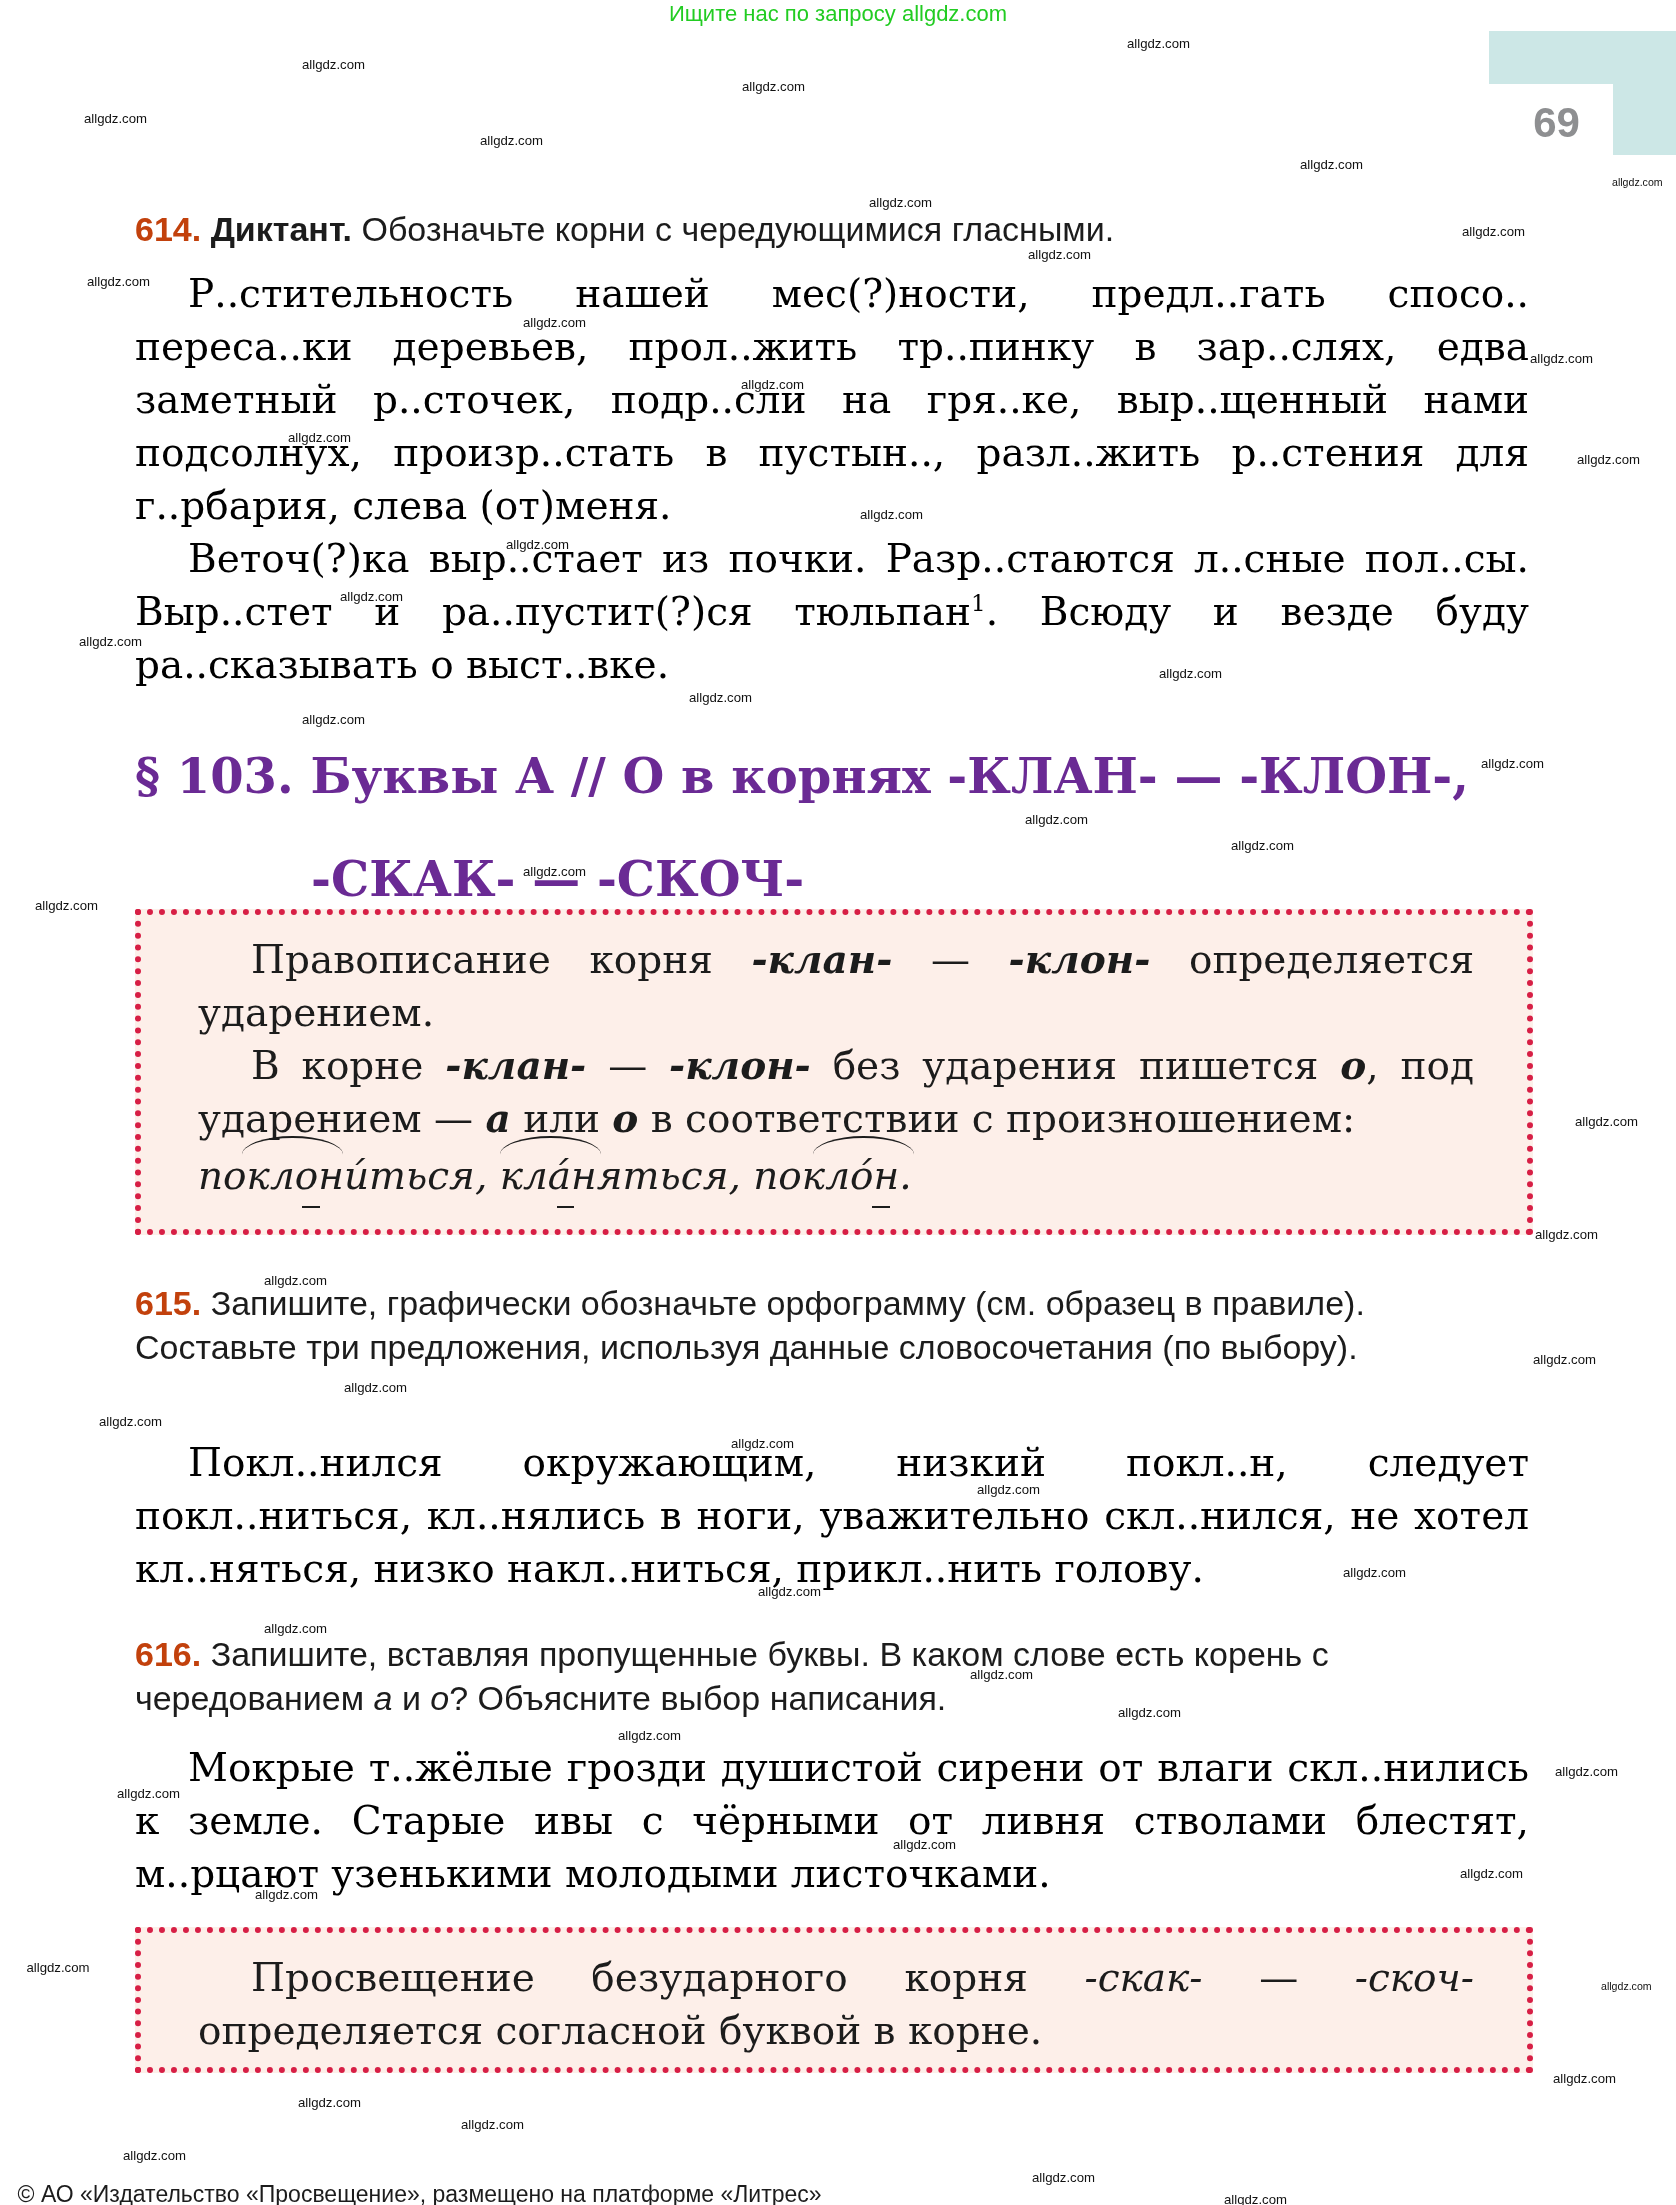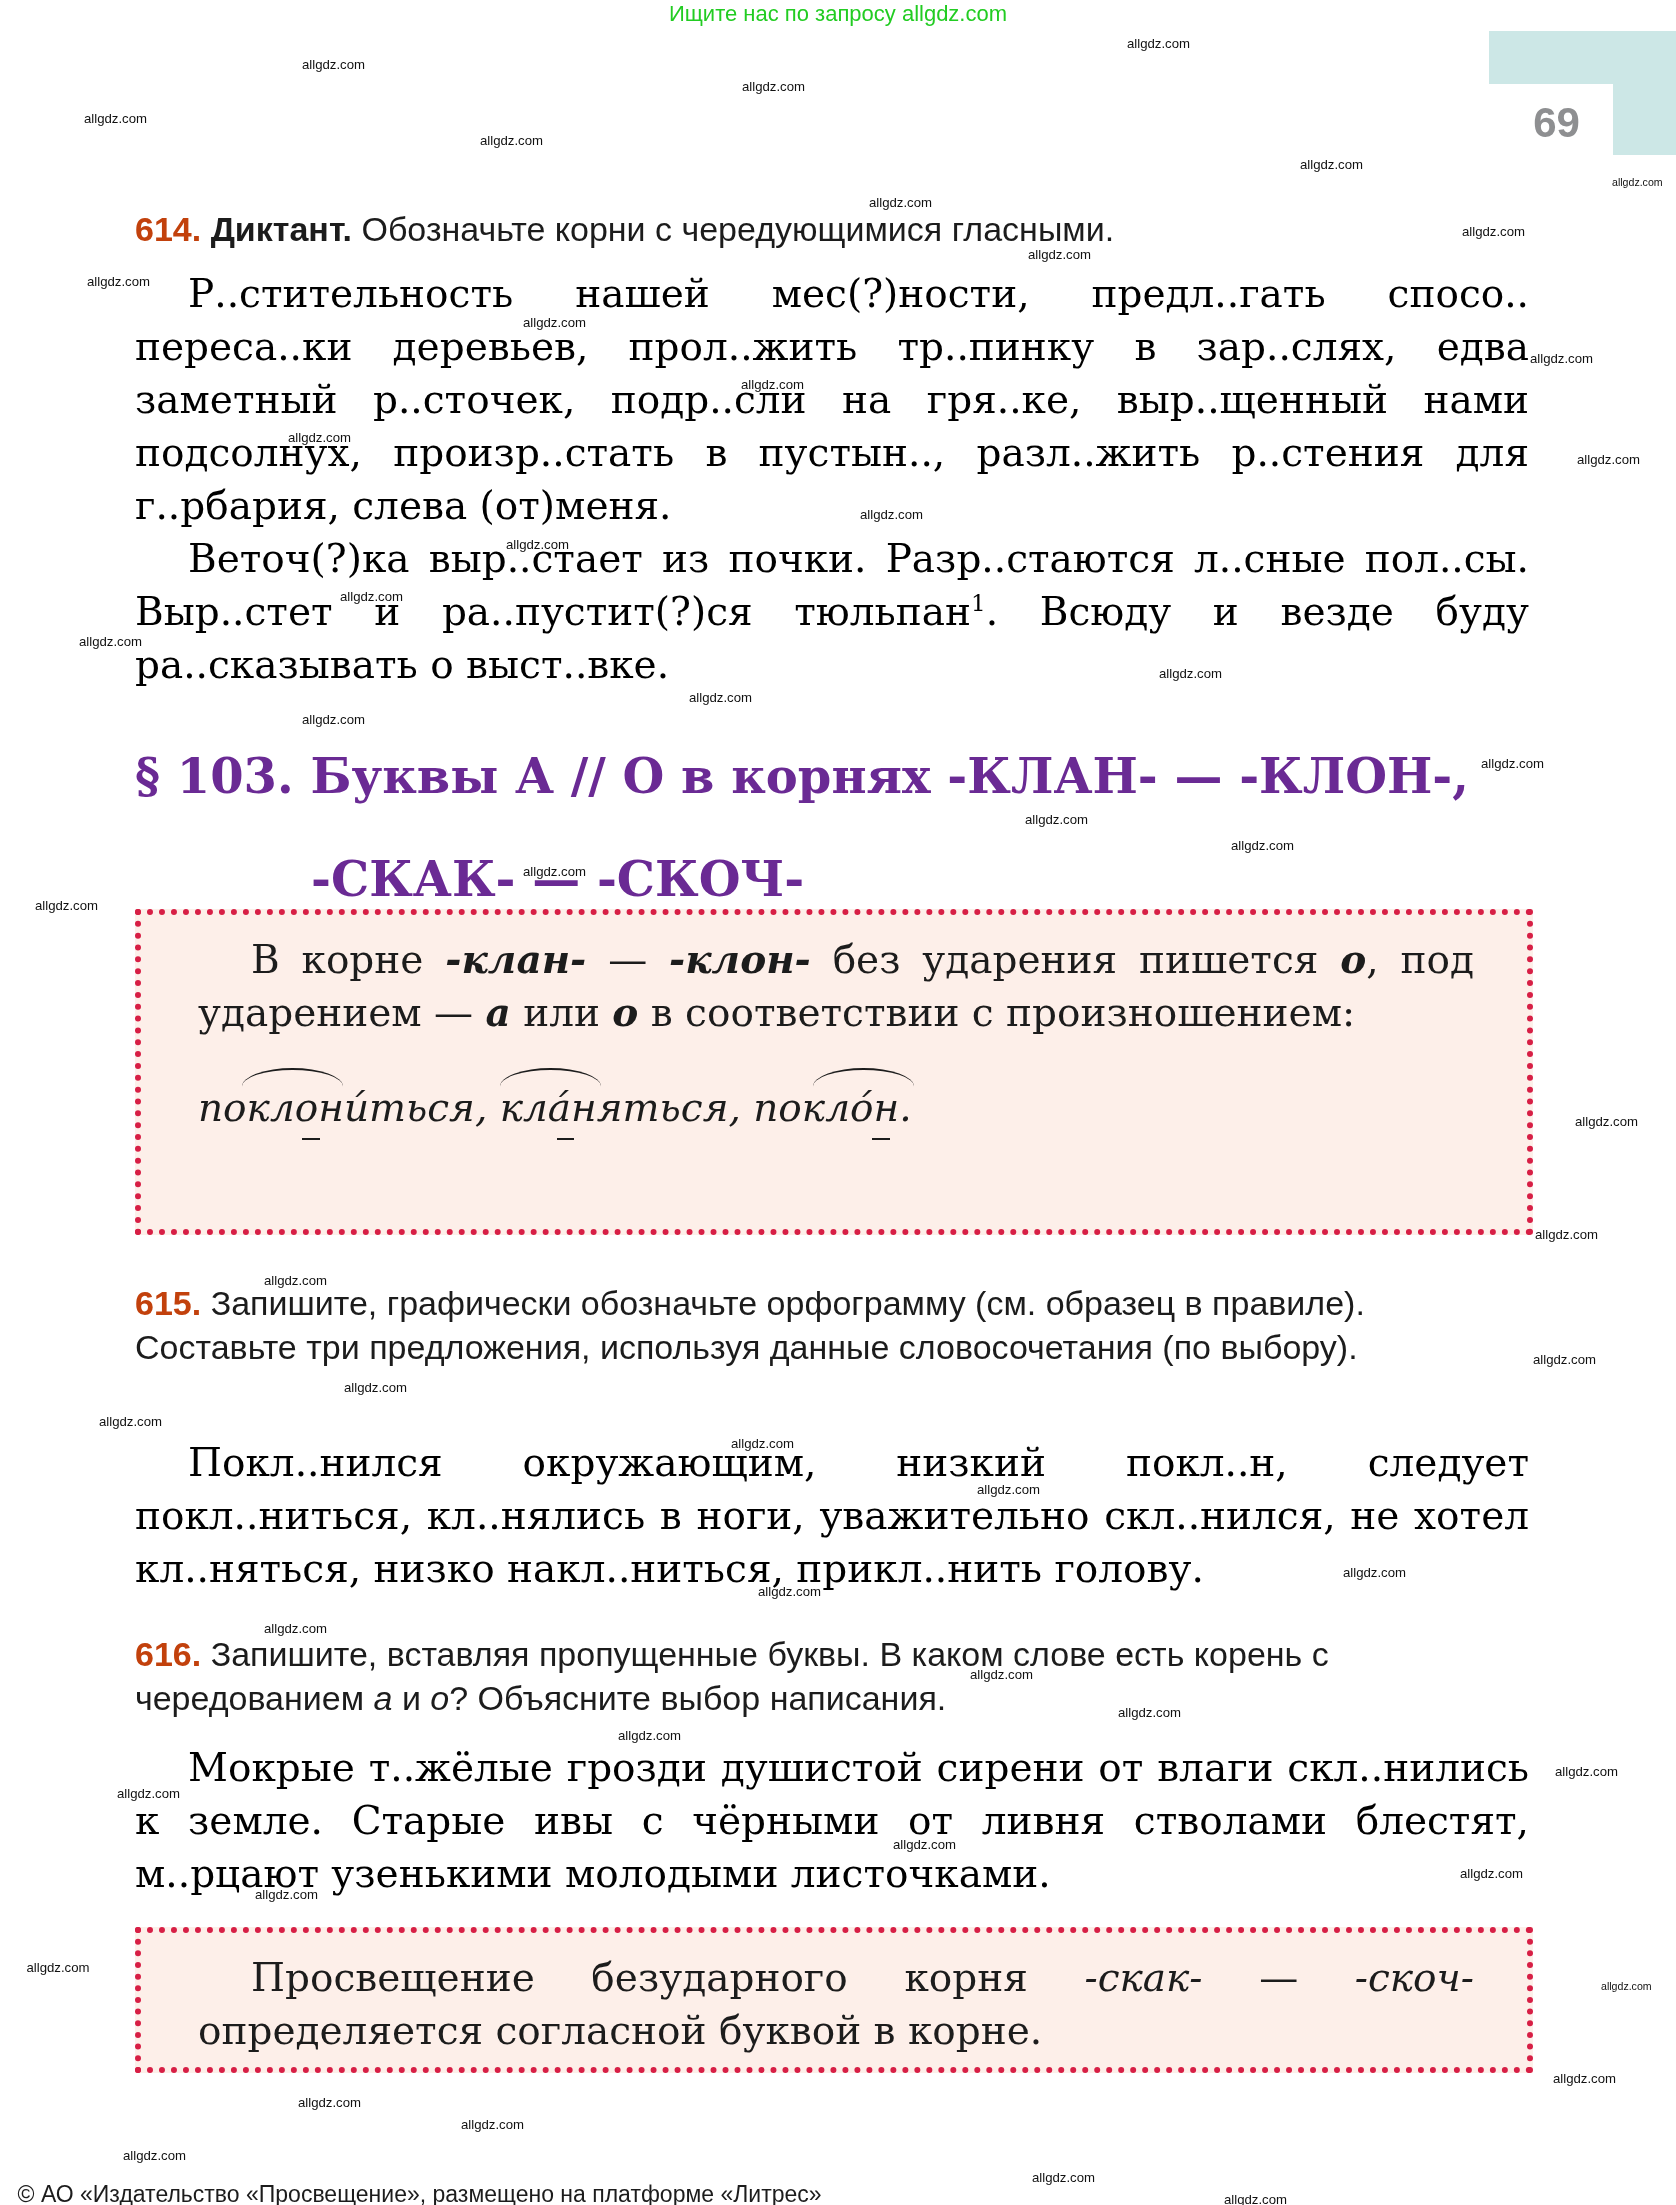--- a/index.html
+++ b/index.html
@@ -57,21 +57,21 @@
     left: 135px; width: 1398px; background: #fdefe9;
     border: 6.2px dotted #d71f45; box-sizing: border-box;
     padding: 17.6px 53px 17.6px 57px;
     font-family: "DejaVu Serif", serif; font-size: 39px; line-height: 53px; color: #1c1c1c;
     text-align: justify;
   }
   .rule-box p { margin: 0; text-indent: 53px; }
   .rule-box .bi { font-weight: bold; font-style: italic; }
   .rule-box .it { font-style: italic; }
   .example { font-style: italic; margin-top: 4.4px !important; text-indent: 0 !important; }
-  .ex-word { position: relative; display: inline-block; margin-top: 38px; }
+  .ex-word { position: relative; display: inline-block; }
   .arc {
     position: absolute; top: -13.2px; height: 35px;
     border-top: 2.6px solid #1c1c1c; border-radius: 50% 50% 0 0;
   }
   .uline {
     position: absolute; bottom: -6.2px; width: 17.6px; height: 2.6px; background: #1c1c1c;
   }
 
   
   .copyright {
@@ -165,20 +165,21 @@
   <p>Р..стительность нашей мес(?)ности, предл..гать спосо.. переса..ки деревьев, прол..жить тр..пинку в зар..слях, едва заметный р..сточек, подр..сли на гря..ке, выр..щенный нами подсолнух, произр..стать в пустын.., разл..жить р..стения для г..рбария, слева (от)меня.</p>
   <p><span>Веточ(?)ка выр..стает из почки. Разр..стаются л..сные пол..сы. Выр..стет и ра..пустит(?)ся тюльпан</span><sup>1</sup><span>. Всюду и везде буду ра..сказывать о выст..вке.</span></p>
 </div>
 
 <div class="abs section-title">
   <span>§ 103. Буквы А // О в корнях -КЛАН- — -КЛОН-,</span>
   <span class="line2">-СКАК- — -СКОЧ-</span>
 </div>
 
 <div class="abs rule-box" style="top:909px;height:326px">
+  <p><span>Правописание корня </span><span class="bi">-клан-</span><span> — </span><span class="bi">-клон-</span><span> определяется ударением.</span></p>
   <p><span>В корне </span><span class="bi">-клан-</span><span> — </span><span class="bi">-клон-</span><span> без ударения пишется </span><span class="bi">о</span><span>, под ударением — </span><span class="bi">а</span><span> или </span><span class="bi">о</span><span> в соответствии с произношением:</span></p>
   <p class="example">
     <span class="ex-word"><span class="arc" style="left:44px;width:101px"></span><span class="uline" style="left:104px"></span><span>поклони́ться</span></span><span>, </span><span class="ex-word"><span class="arc" style="left:0px;width:101px"></span><span class="uline" style="left:57px"></span><span>кла́няться</span></span><span>, </span><span class="ex-word"><span class="arc" style="left:60px;width:101px"></span><span class="uline" style="left:119px"></span><span>покло́н</span></span><span>.</span>
   </p>
 </div>
 
 <div class="abs task" style="top:1281px">
   <span class="num">615.</span><span> Запишите, графически обозначьте орфограмму (см. образец в правиле). Составьте три предложения, используя данные словосочетания (по выбору).</span>
 </div>
 <div class="abs prose" style="top:1436px">

